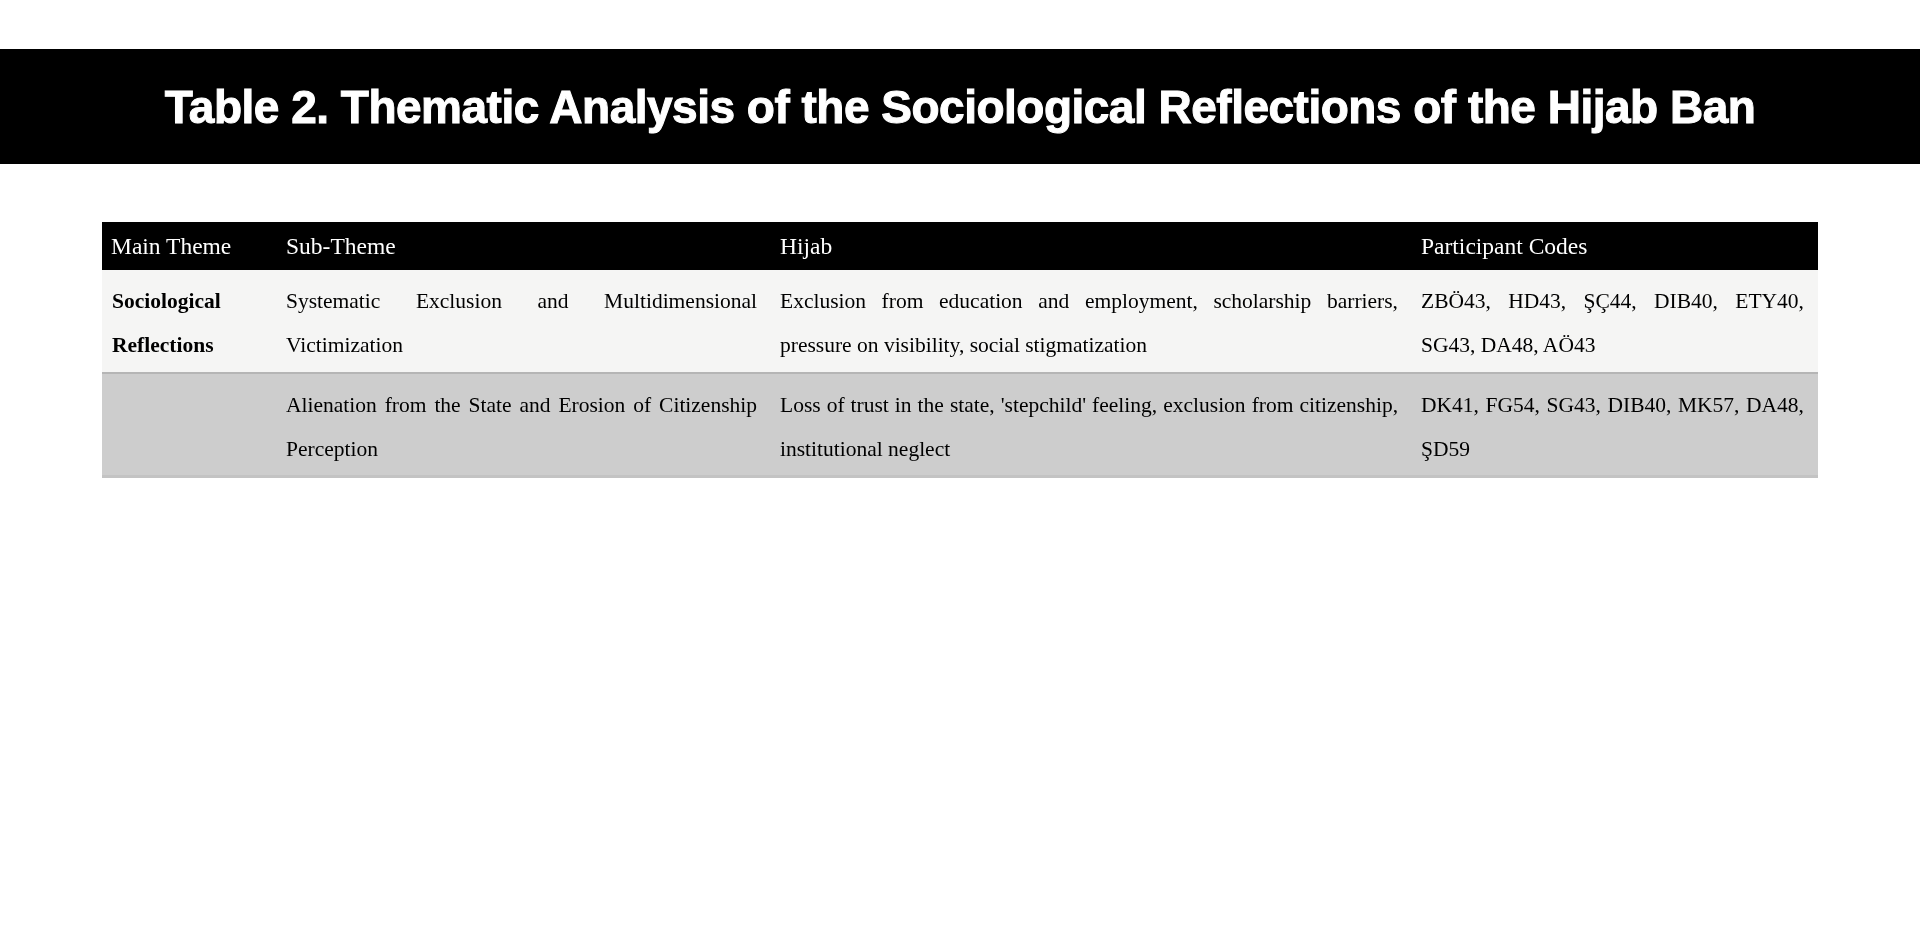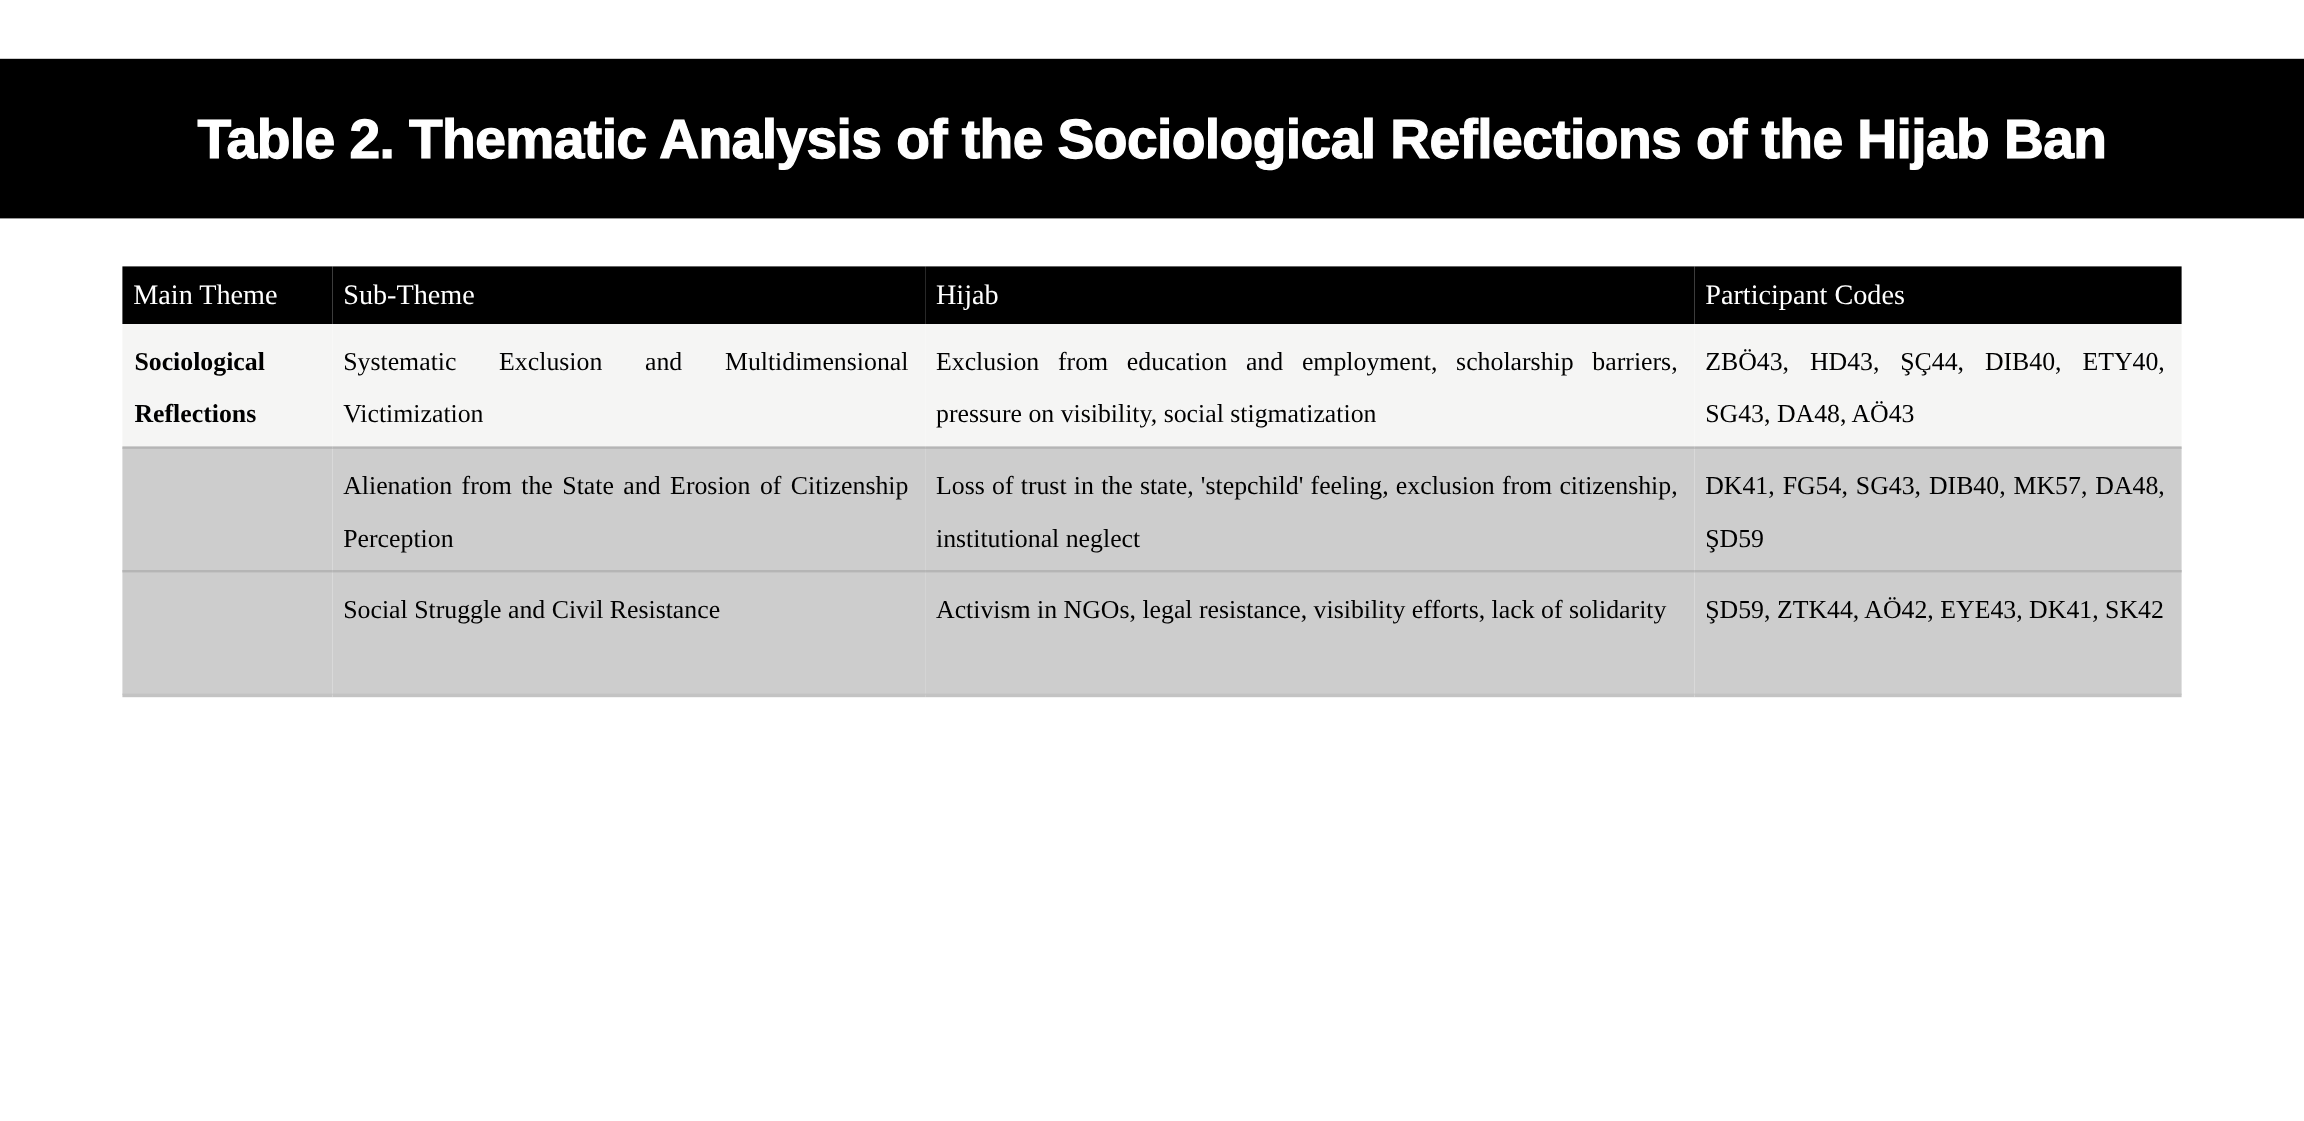--- a/index.html
+++ b/index.html
@@ -5,21 +5,21 @@
   html, body { margin: 0; padding: 0; }
   body {
     width: 1920px; height: 934px;
     background: #ffffff;
     overflow: hidden;
     position: relative;
     font-family: "Liberation Serif", serif;
   }
   .banner {
     position: absolute; left: 0; top: 49px;
-    width: 1920px; height: 133px;
+    width: 1920px; height: 115px;
     background: #000000;
     display: flex; align-items: center; justify-content: center;
   }
   .banner h1 {
     margin: 0;
     color: #ffffff;
     font-family: "Liberation Sans", sans-serif;
     font-weight: bold;
     font-size: 46px;
     letter-spacing: -0.5px;
@@ -87,20 +87,14 @@
     <td class="just">Systematic Exclusion and Multidimensional Victimization</td>
     <td class="just">Exclusion from education and employment, scholarship barriers, pressure on visibility, social stigmatization</td>
     <td class="just">ZBÖ43, HD43, ŞÇ44, DIB40, ETY40, SG43, DA48, AÖ43</td>
   </tr>
       <tr class="gray">
     <td class="main"></td>
     <td class="just">Alienation from the State and Erosion of Citizenship Perception</td>
     <td class="just">Loss of trust in the state, 'stepchild' feeling, exclusion from citizenship, institutional neglect</td>
     <td class="just">DK41, FG54, SG43, DIB40, MK57, DA48, ŞD59</td>
   </tr>
-      <tr class="gray">
-    <td class="main"></td>
-    <td class="just">Social Struggle and Civil Resistance</td>
-    <td class="just">Activism in NGOs, legal resistance, visibility efforts, lack of solidarity</td>
-    <td class="just">ŞD59, ZTK44, AÖ42, EYE43, DK41, SK42</td>
-  </tr>
     </tbody>
 </table>
 
 </body></html>

